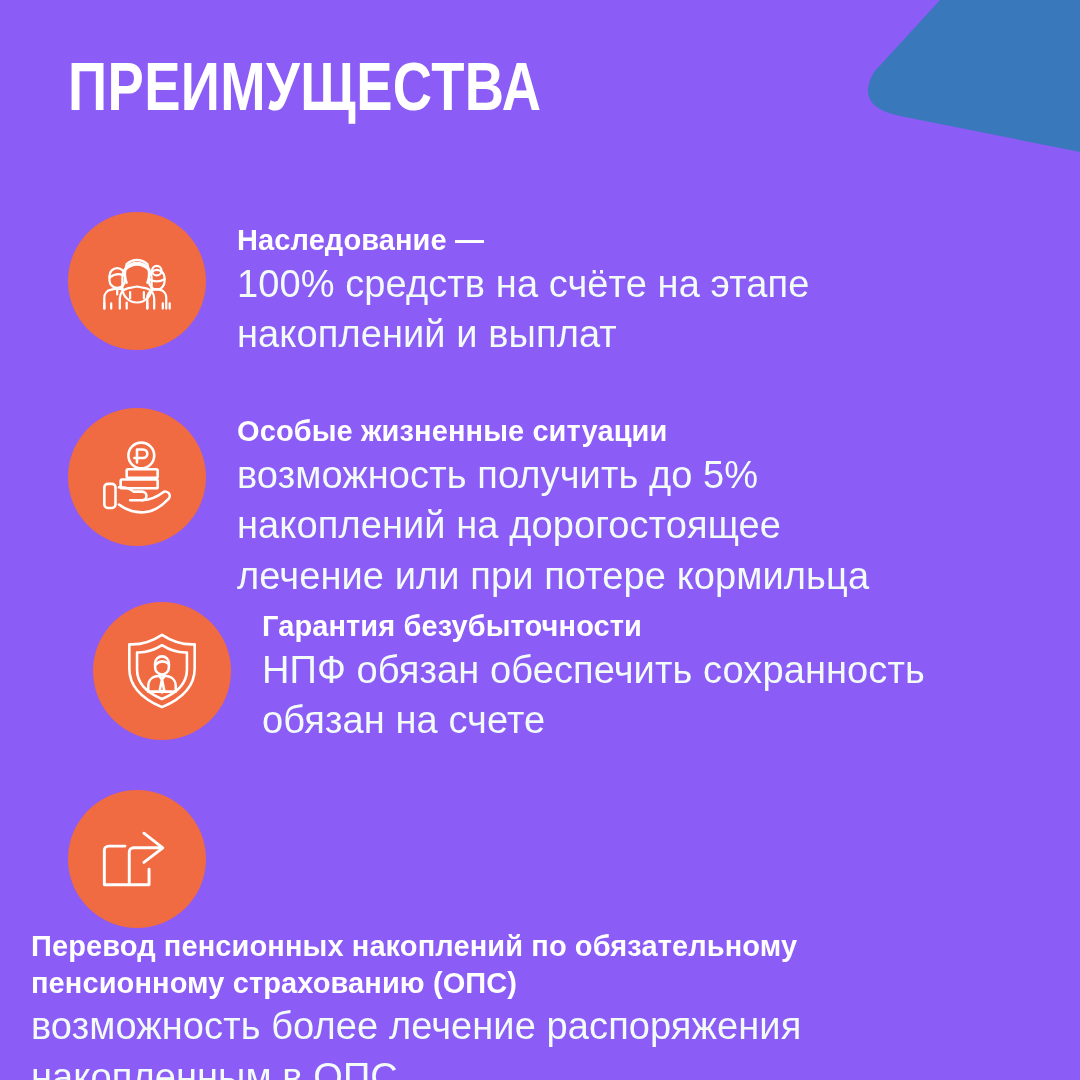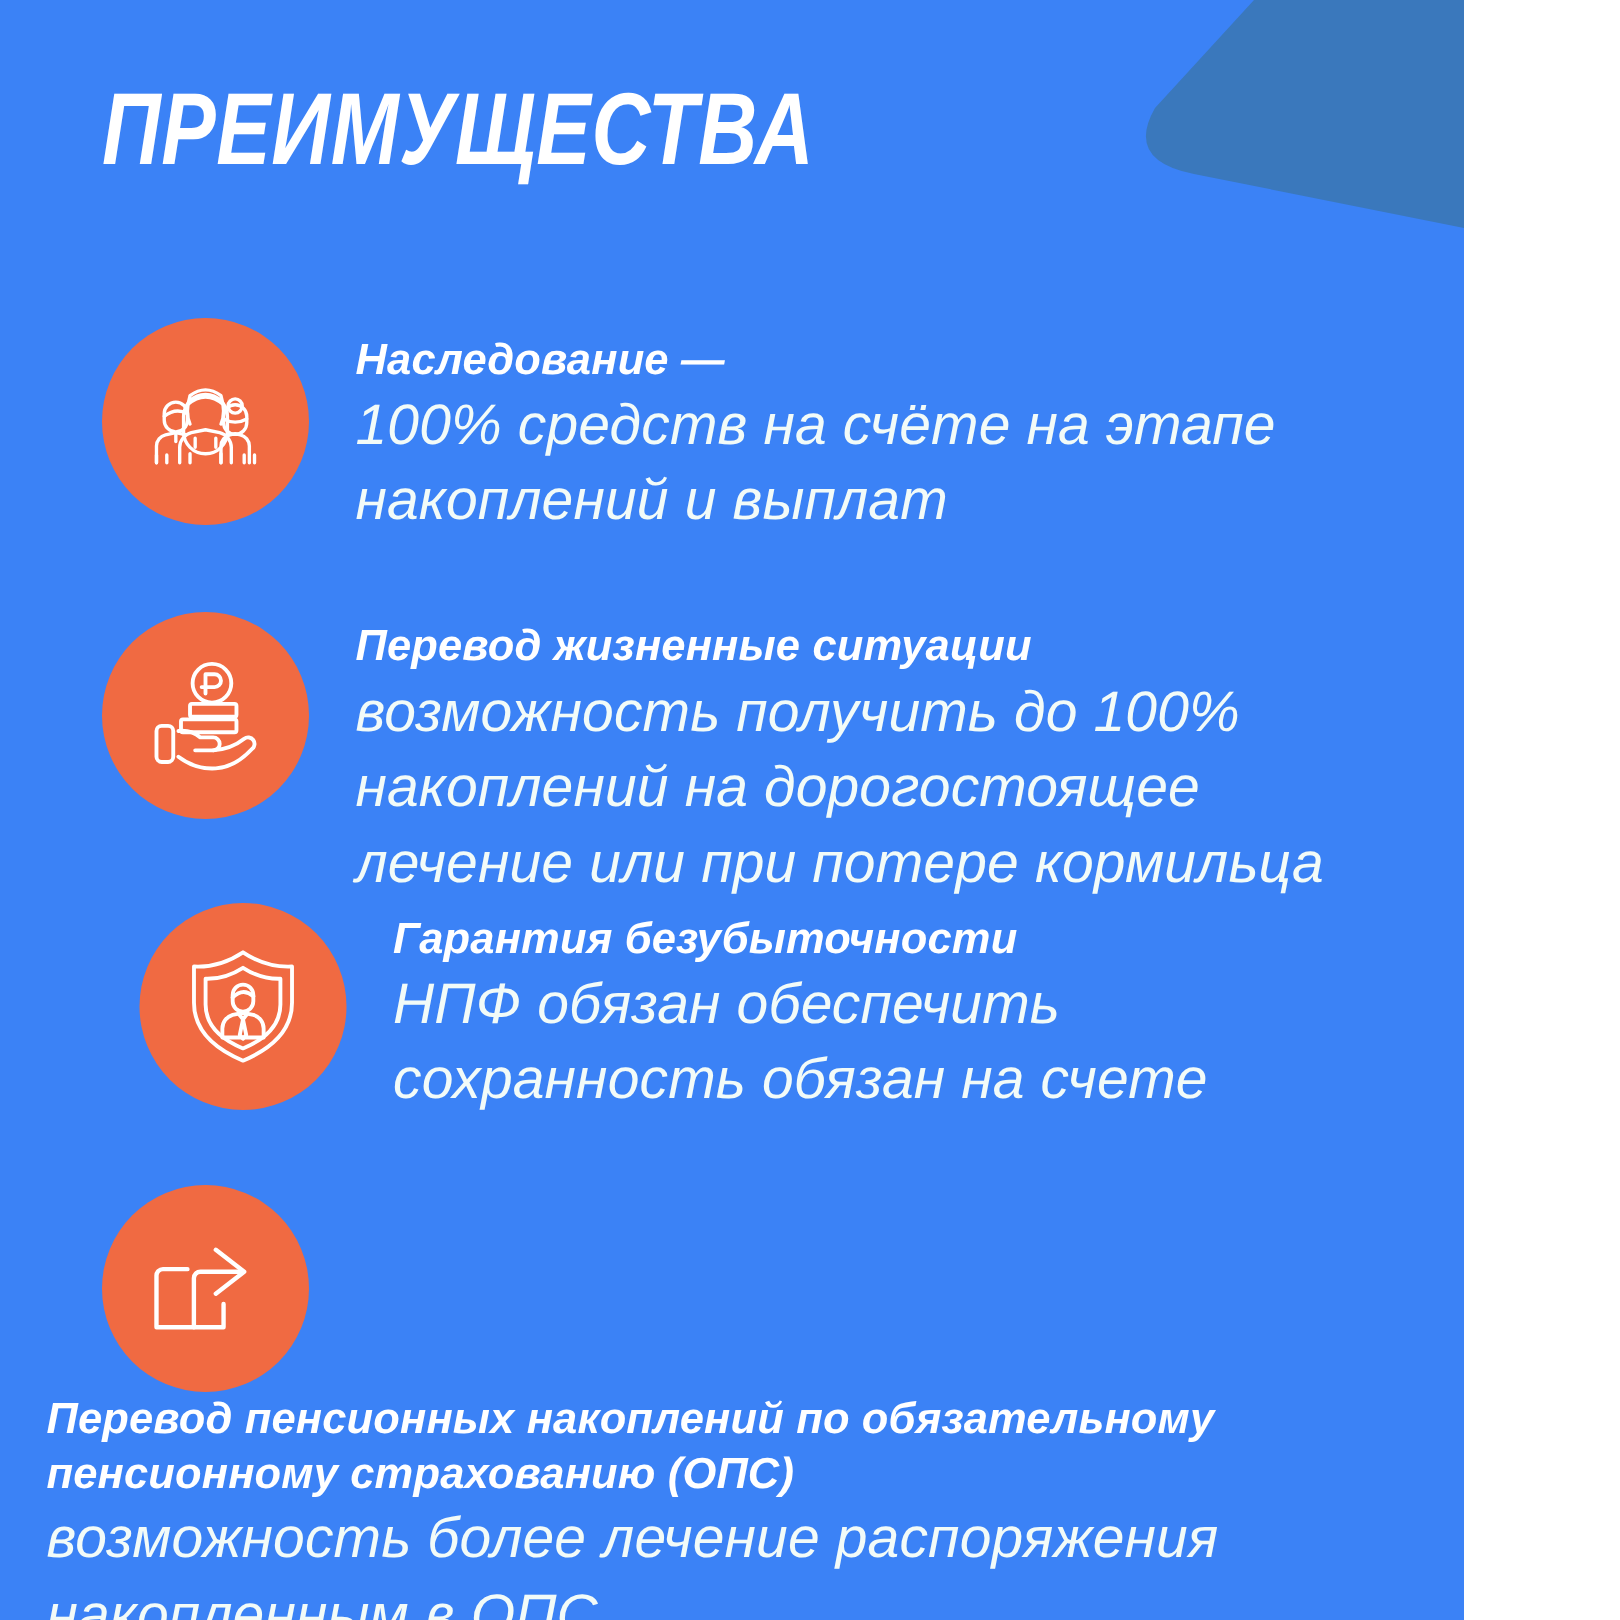--- a/index.html
+++ b/index.html
@@ -8,25 +8,24 @@
     padding: 0;
   }
   body {
     width: 1080px;
     height: 1080px;
     overflow: hidden;
     font-family: "Liberation Sans", "DejaVu Sans", sans-serif;
   }
   #poster {
     position: relative;
-    width: 976px;
+    width: 1080px;
     height: 1080px;
-    background: #3b82f6;
+    background: #8b5cf6;
     overflow: hidden;
-    font-style: italic;
   }
   
   .corner-shape {
     position: absolute;
     top: 0;
     right: 0;
     width: 240px;
     height: 260px;
     pointer-events: none;
   }
@@ -172,22 +171,22 @@
             <rect x="38" y="41" width="36" height="10" rx="1.5"></rect>
             <rect x="31" y="53" width="43" height="10" rx="1.5"></rect>
 
             <rect x="12" y="58" width="13" height="28" rx="4"></rect>
             <path d="M29 62 q10 -1 17 5 h10 a5 5 0 0 1 0 10 h-14"></path>
             <path d="M56 77 q14 -1 24 -9 a5 5 0 0 1 6 8 q-13 14 -28 15 q-16 1 -29 -9"></path>
           </svg>
         </span>
       </div>
       <div class="benefit-text">
-        <p class="benefit-heading">Перевод жизненные ситуации</p>
-        <p class="benefit-body">возможность получить до 100% накоплений на дорогостоящее лечение или при потере кормильца</p>
+        <p class="benefit-heading">Особые жизненные ситуации</p>
+        <p class="benefit-body">возможность получить до 5% накоплений на дорогостоящее лечение или при потере кормильца</p>
       </div>
     </div>
 
     <div class="benefit-row" data-row="2">
       <div class="icon-badge">
         <span>
           <svg viewBox="0 0 100 100" xmlns="http://www.w3.org/2000/svg" fill="none" stroke="#ffffff" stroke-width="3" stroke-linecap="round" stroke-linejoin="round">
 
             <path d="M50 8 q18 12 38 11 v28 q0 29 -38 45 q-38 -16 -38 -45 v-28 q20 1 38 -11 z"></path>
 

